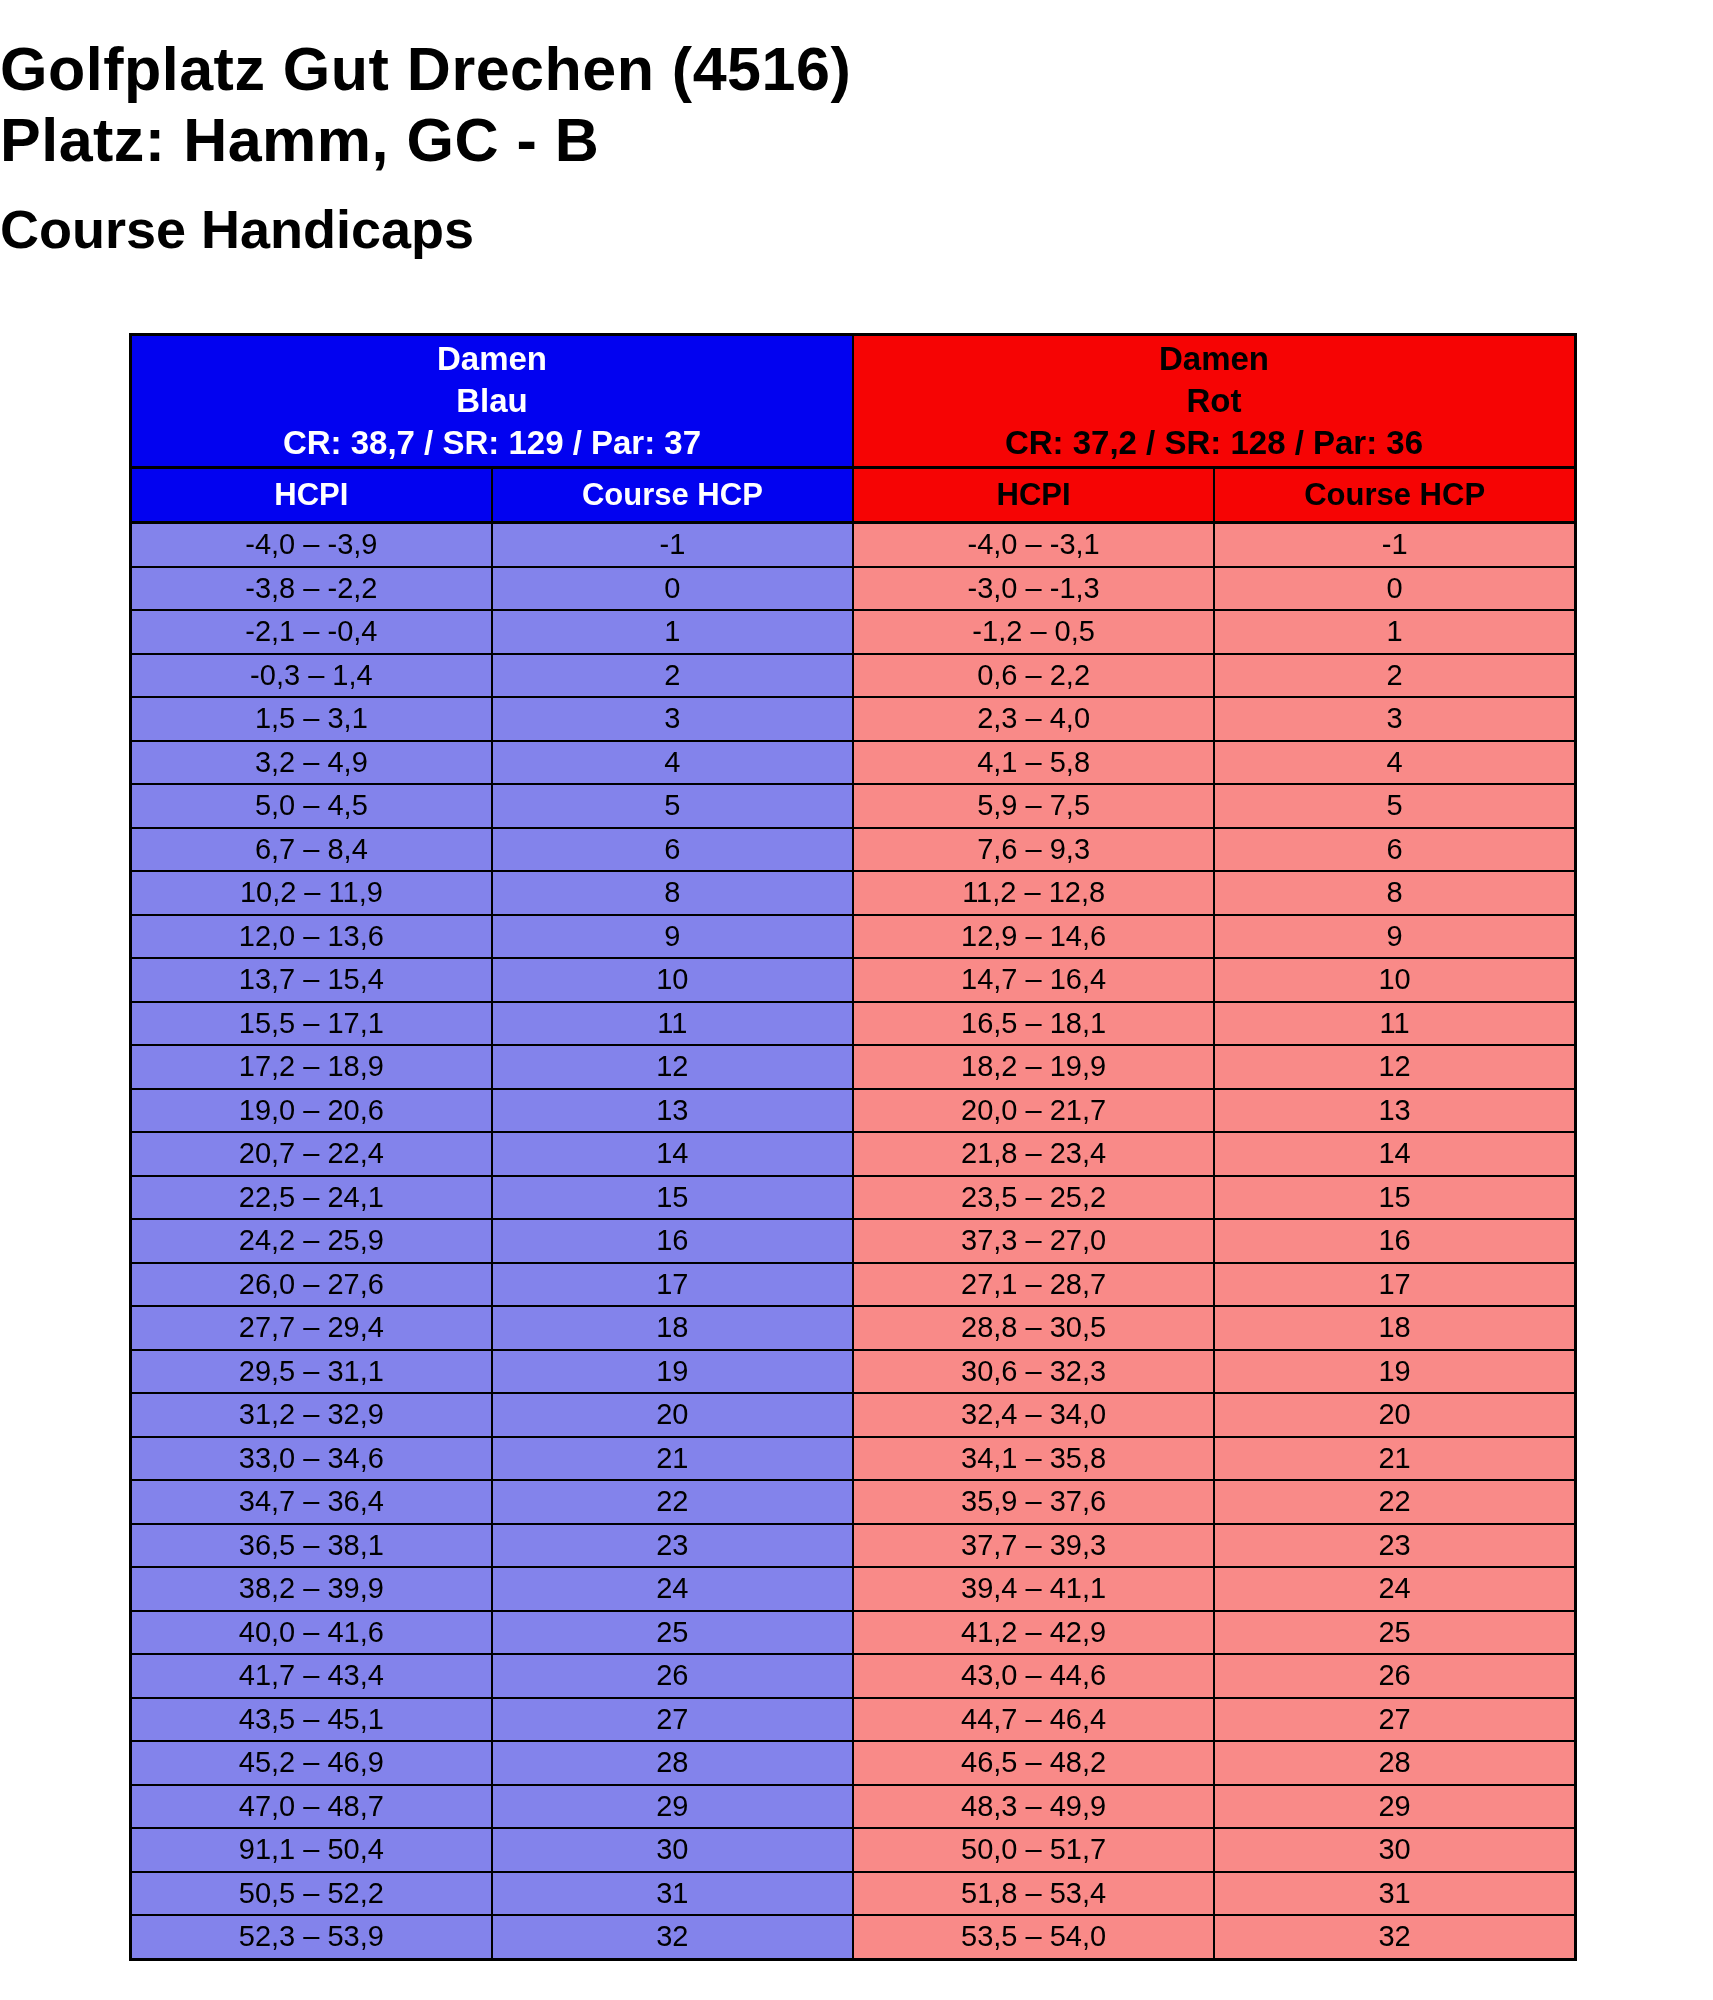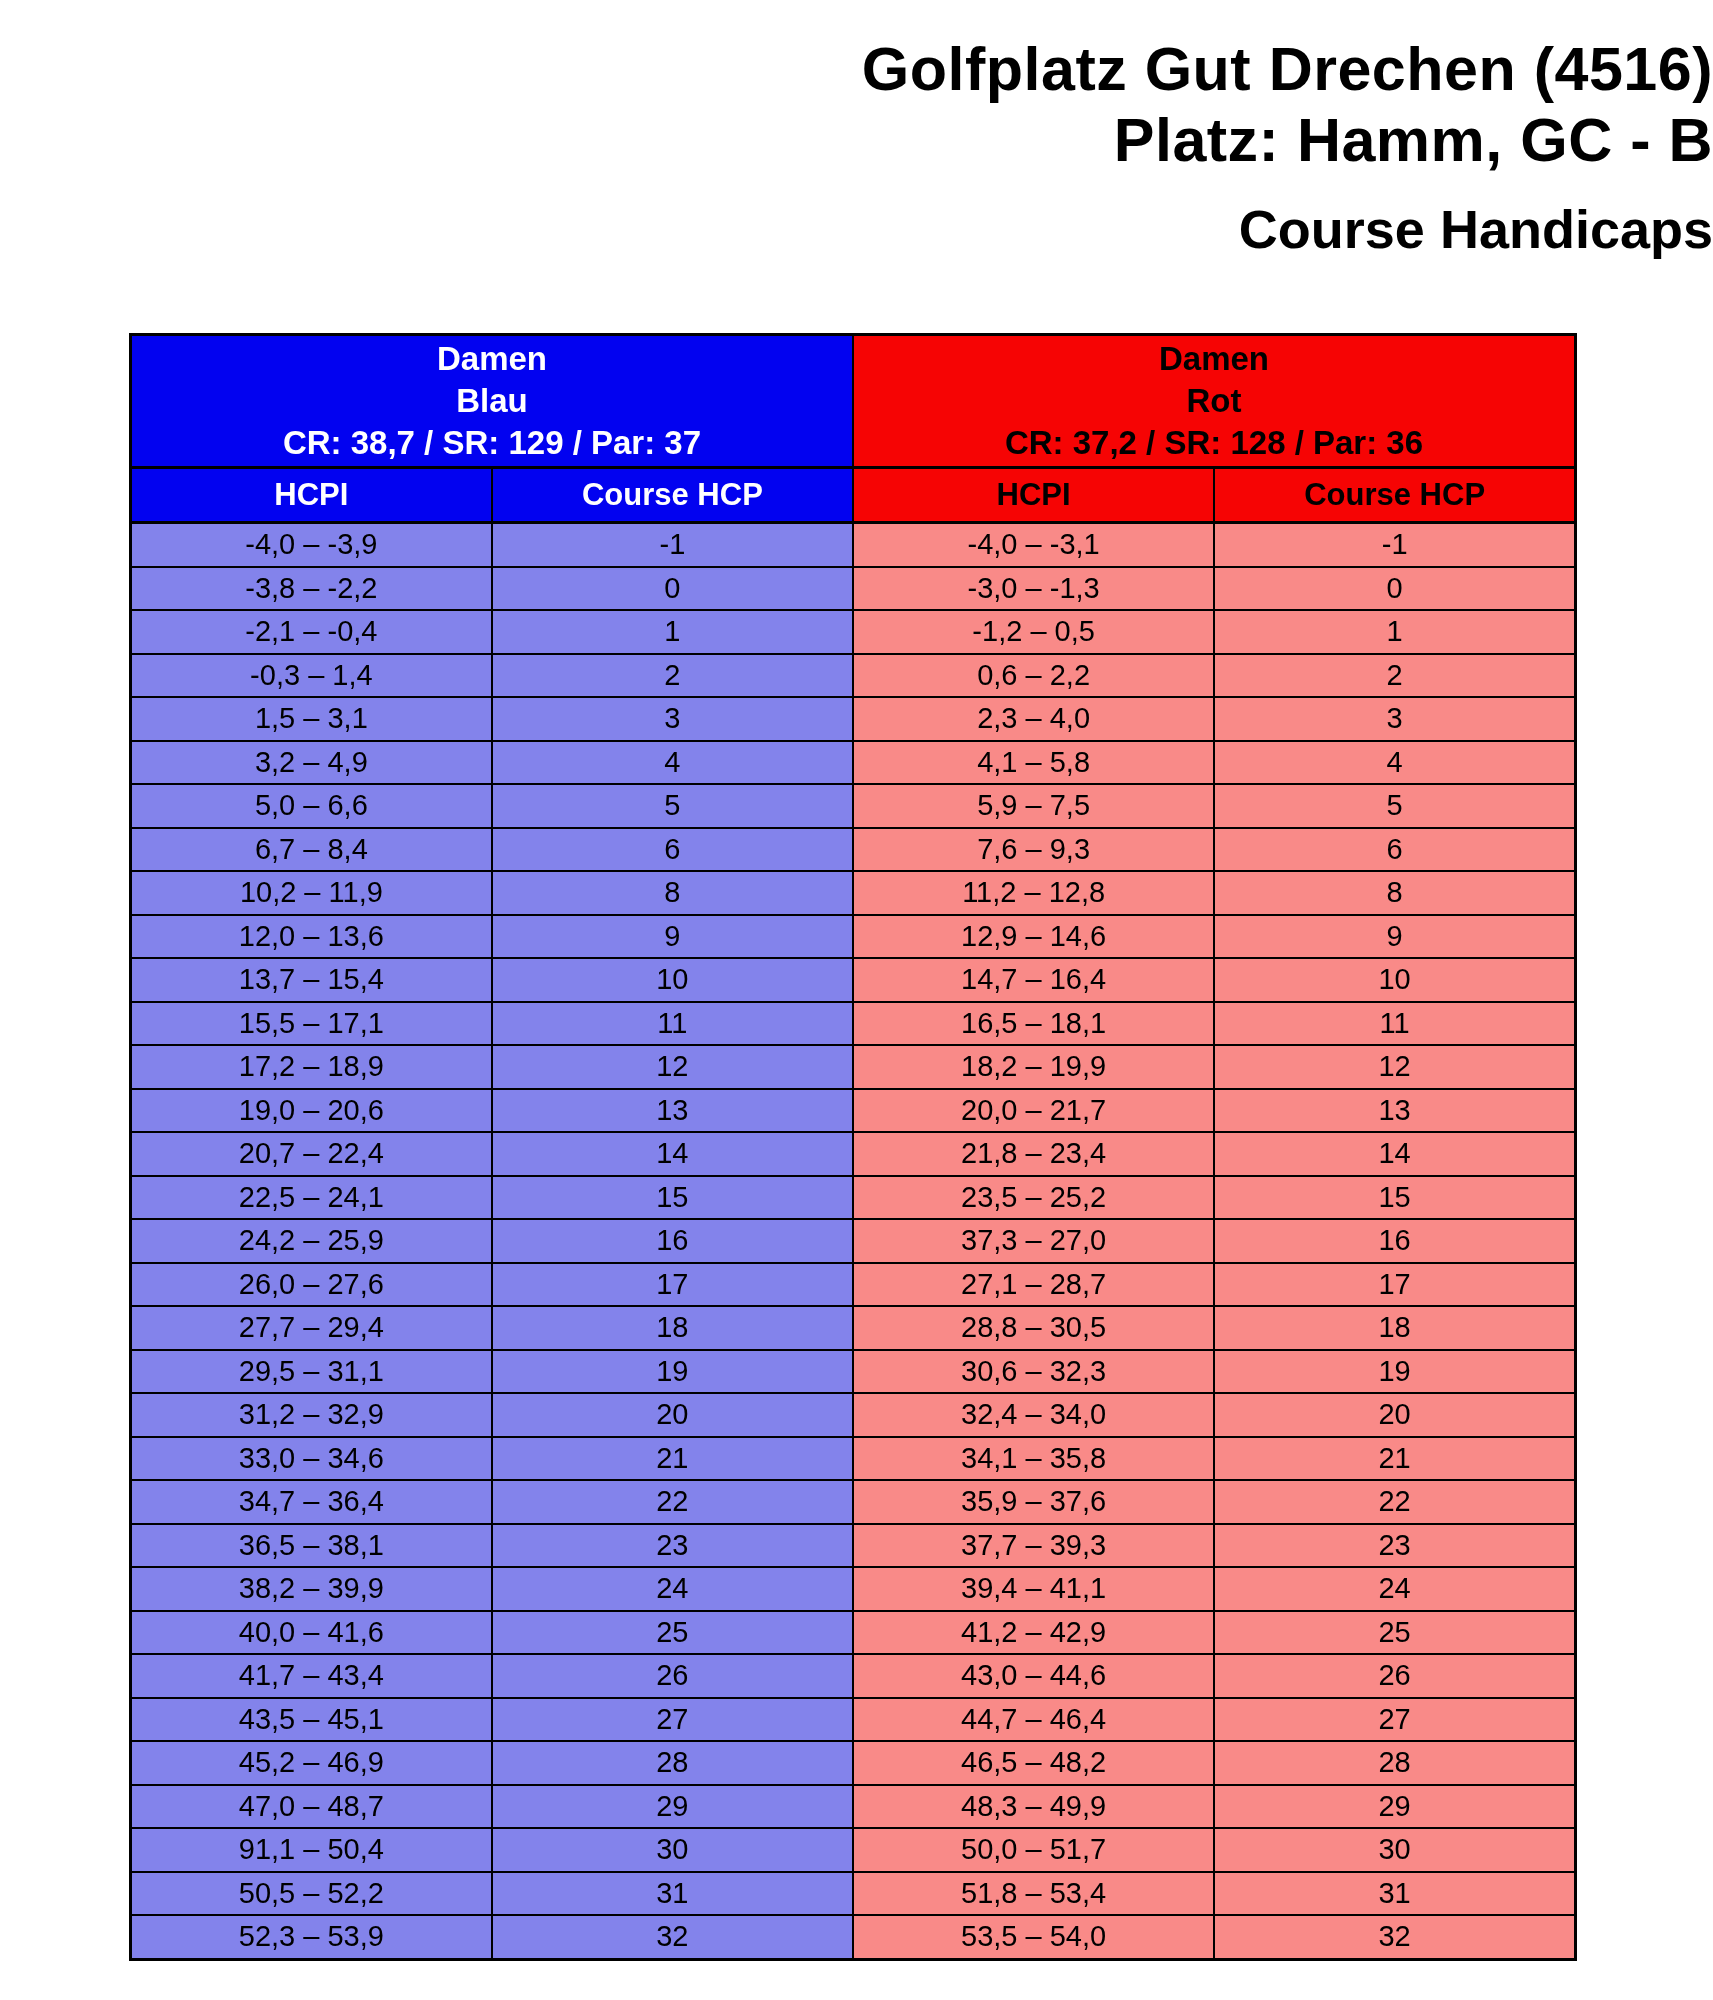--- a/index.html
+++ b/index.html
@@ -11,21 +11,21 @@
     width: 1713px;
     height: 2000px;
     position: relative;
     font-family: "Liberation Sans", sans-serif;
     color: #000000;
   }
 
   
   .titles {
     padding-top: 34px;
-    text-align: right;
+    text-align: left;
   }
   .title-line {
     font-size: 61px;
     font-weight: bold;
     line-height: 1.16;
     letter-spacing: 0.5px;
   }
   .subtitle {
     margin-top: 22px;
     font-size: 54px;
@@ -144,21 +144,21 @@
         <td class="data-cell cell-rot">2,3 – 4,0</td>
         <td class="data-cell cell-rot">3</td>
       </tr>
       <tr>
         <td class="data-cell cell-blau">3,2 – 4,9</td>
         <td class="data-cell cell-blau">4</td>
         <td class="data-cell cell-rot">4,1 – 5,8</td>
         <td class="data-cell cell-rot">4</td>
       </tr>
       <tr>
-        <td class="data-cell cell-blau">5,0 – 6,6</td>
+        <td class="data-cell cell-blau">5,0 – 4,5</td>
         <td class="data-cell cell-blau">5</td>
         <td class="data-cell cell-rot">5,9 – 7,5</td>
         <td class="data-cell cell-rot">5</td>
       </tr>
       <tr>
         <td class="data-cell cell-blau">6,7 – 8,4</td>
         <td class="data-cell cell-blau">6</td>
         <td class="data-cell cell-rot">7,6 – 9,3</td>
         <td class="data-cell cell-rot">6</td>
       </tr>

